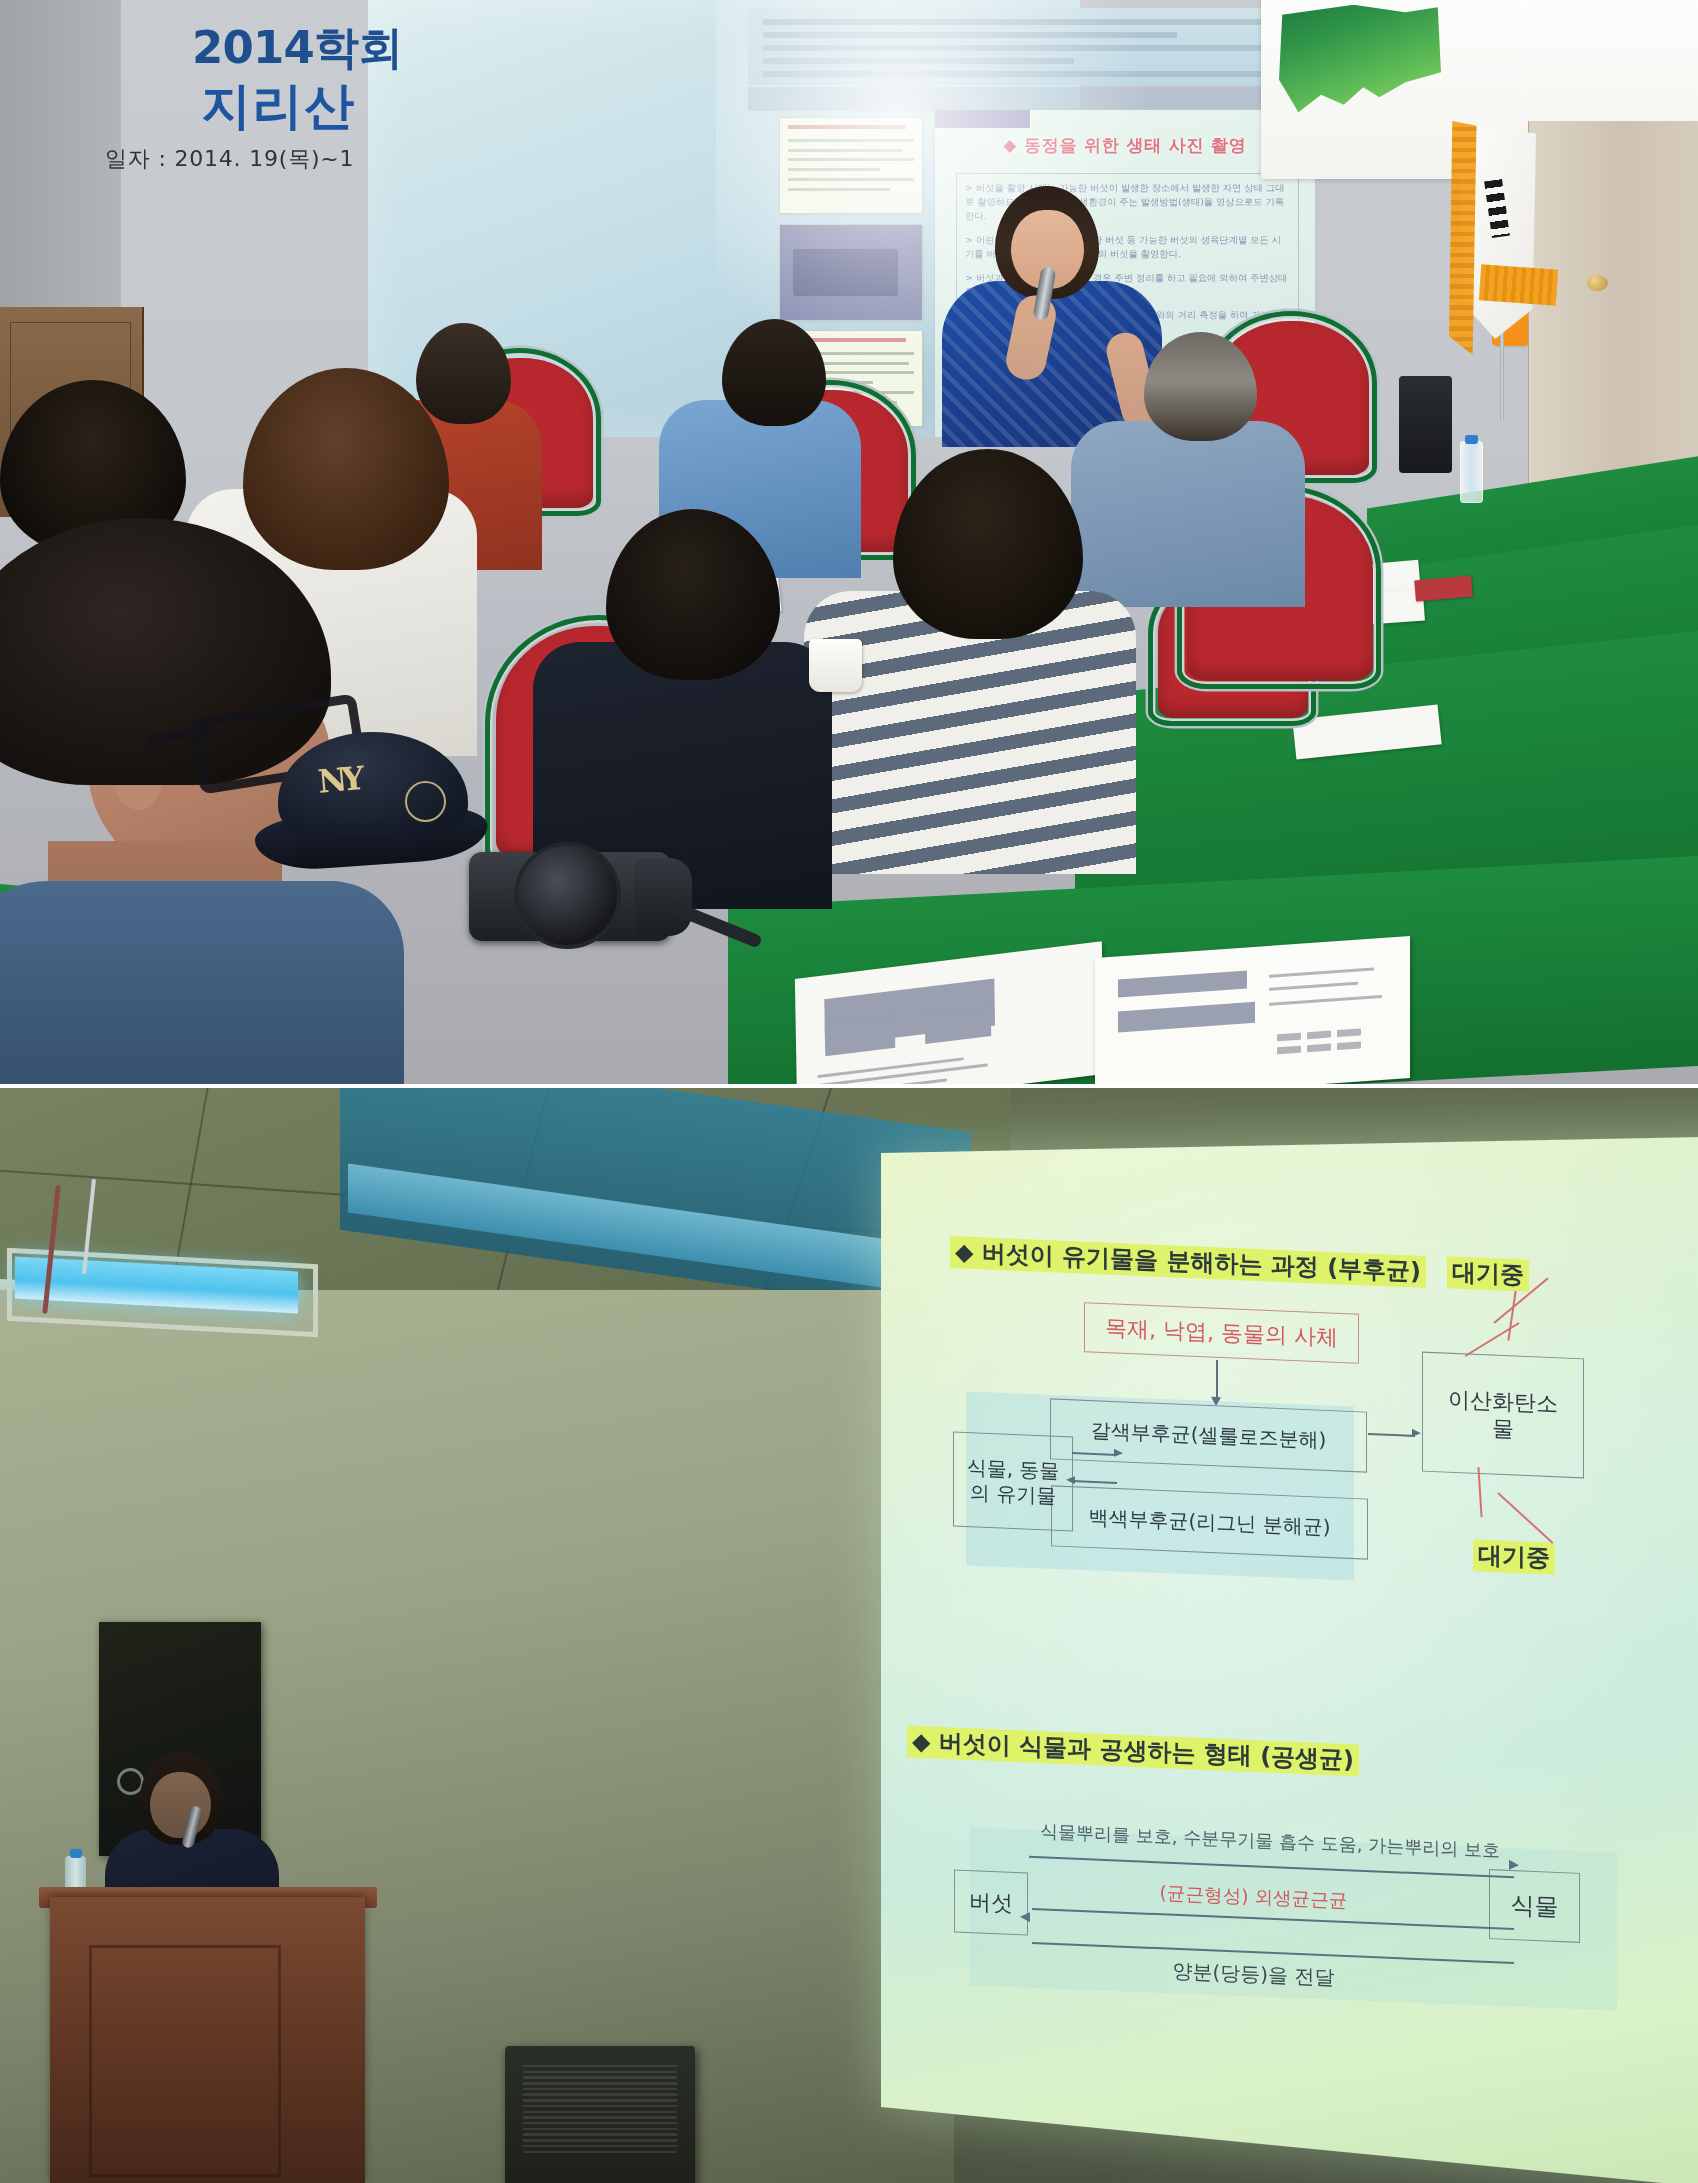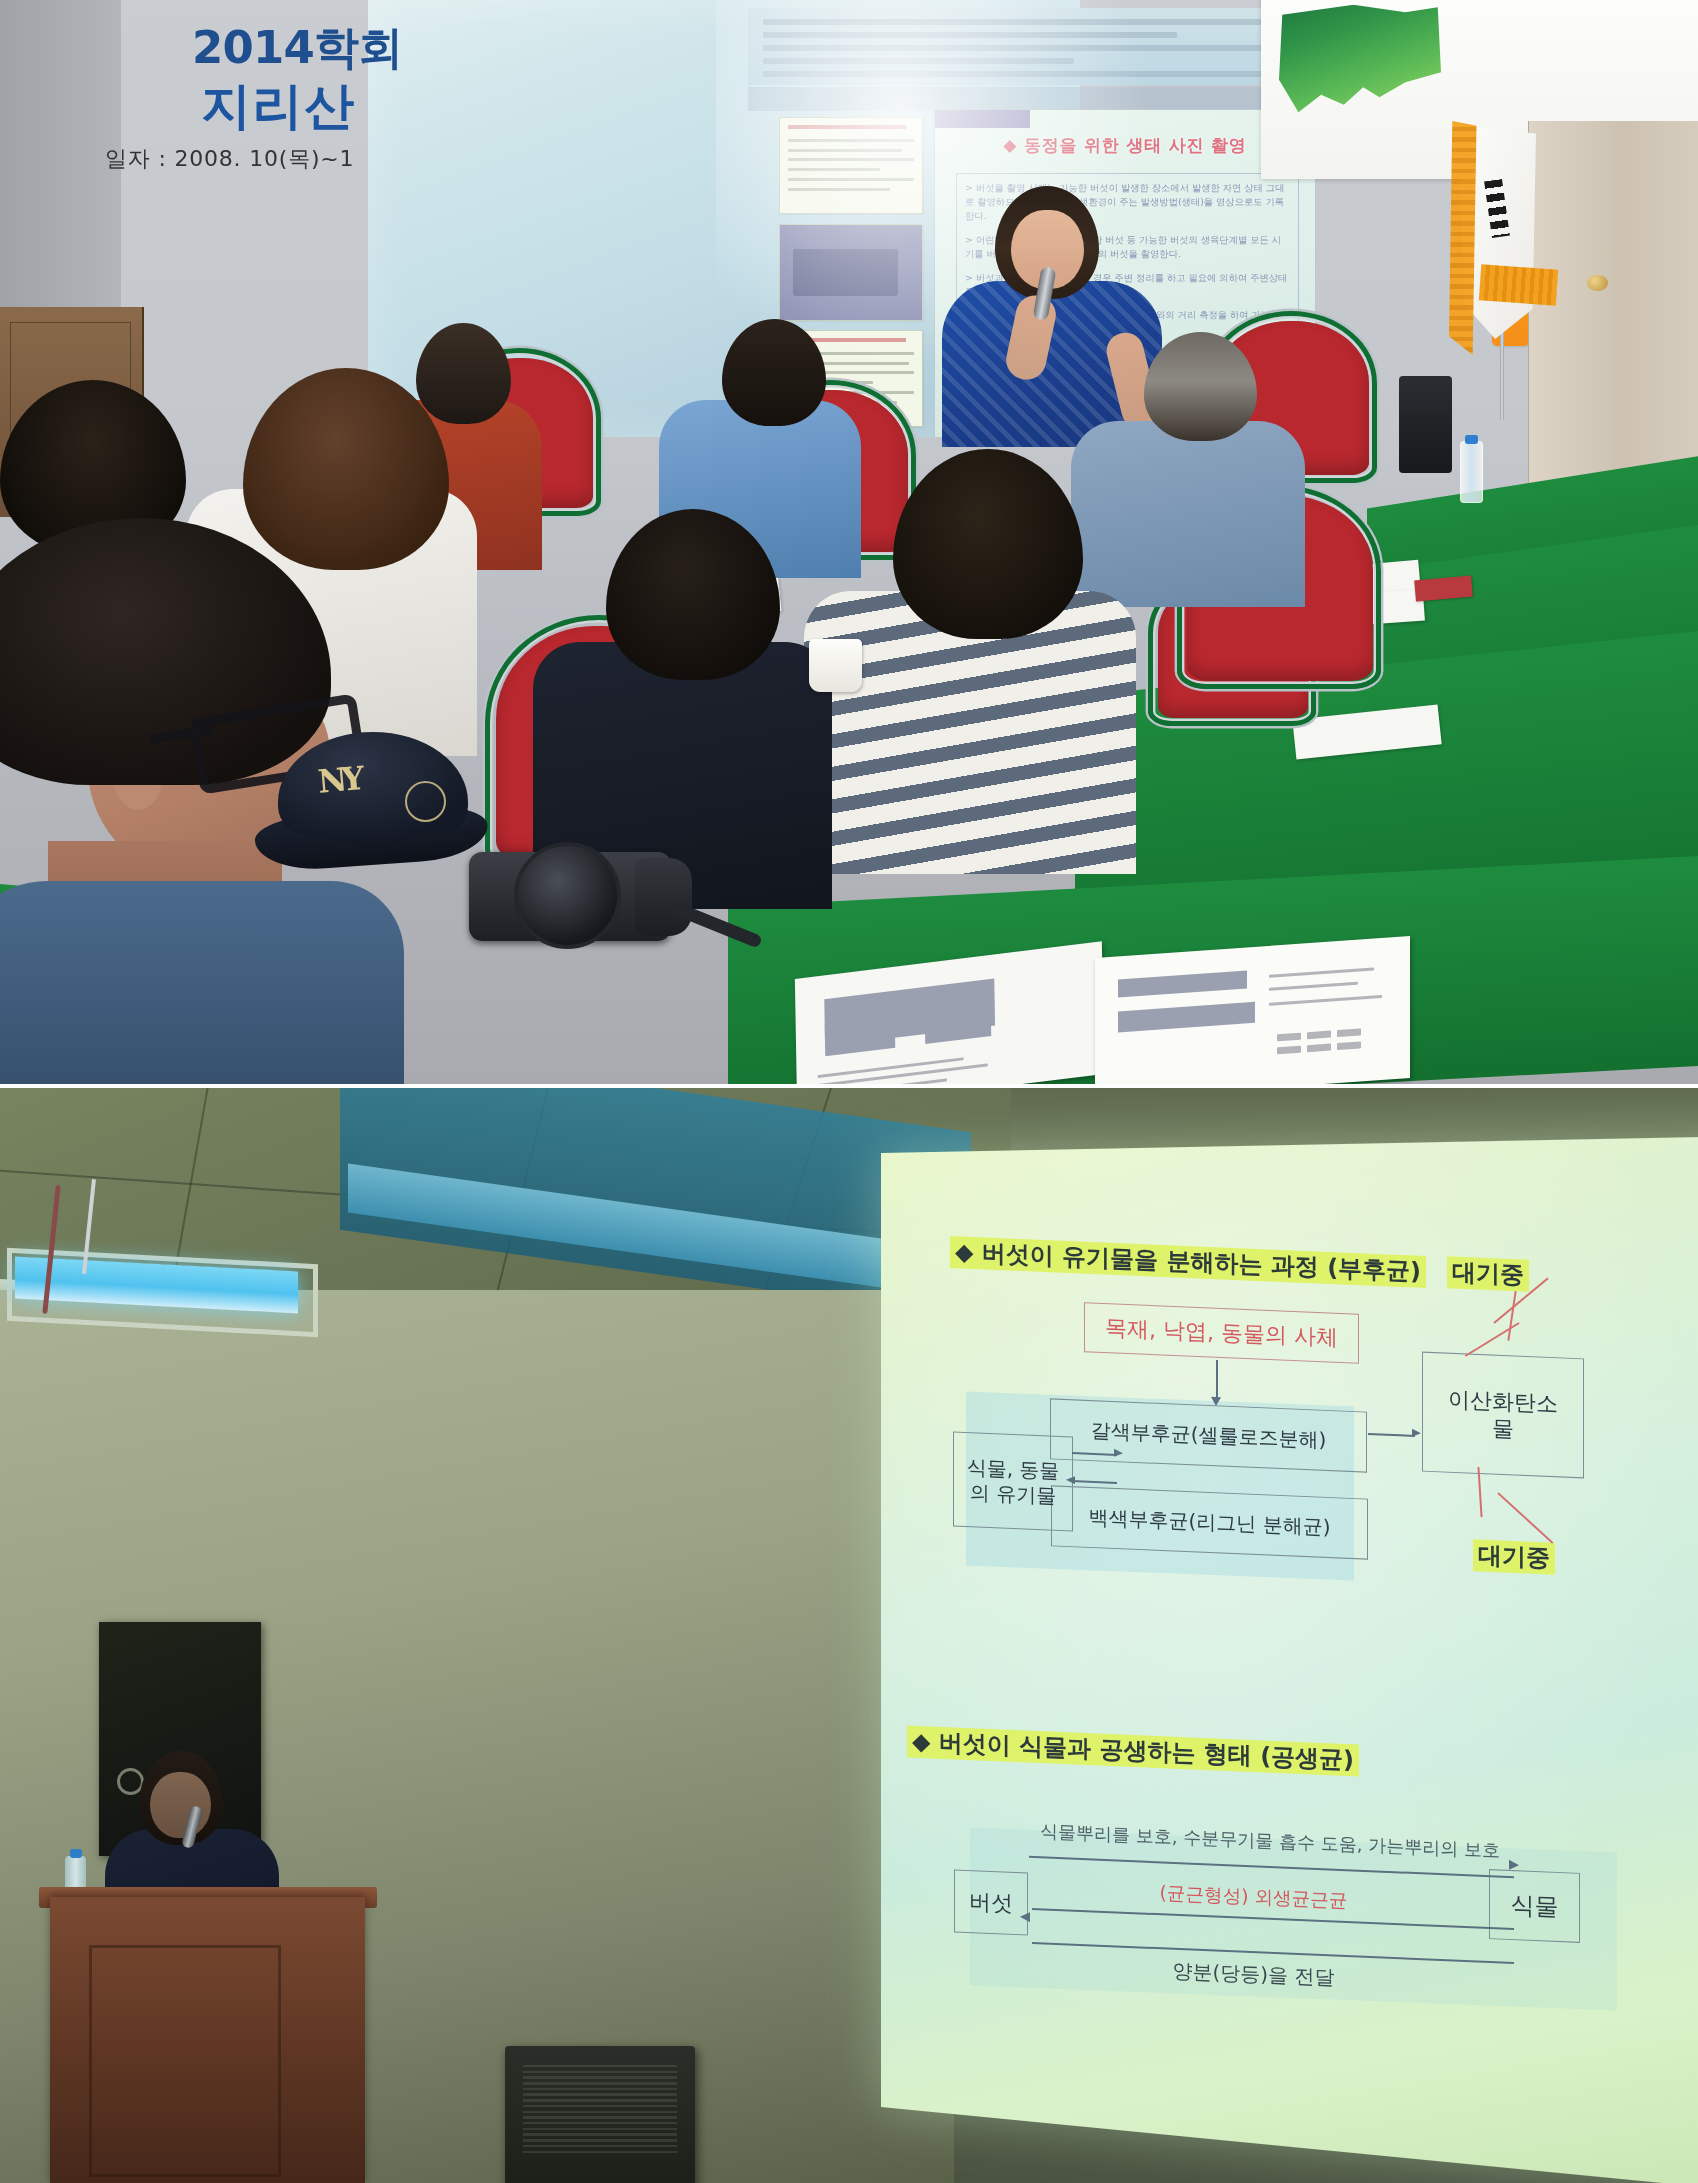--- a/index.html
+++ b/index.html
@@ -362,21 +362,21 @@
         </div>
       </div>
       <div id="screenGlow"></div>
     </div>
 
     <div id="banner">
       <div id="bannerMap"></div>
     </div>
     <div id="bannerYear2" class="lbl">2014학회</div>
     <div id="bannerName" class="lbl">지리산</div>
-    <div id="bannerDate" class="lbl">일자 : 2008.    10(목)~1</div>
+    <div id="bannerDate" class="lbl">일자 : 2014.    19(목)~1</div>
     <div id="bannerTassel"></div>
 
     <div id="doorPanel"></div>
     <div id="doorKnob"></div>
     <div id="flagPole"></div>
     <div id="flagCloth"></div>
     <div id="flagMark"></div>
     <div id="flagFringe"></div>
     <div id="flagFringe2"></div>
 

